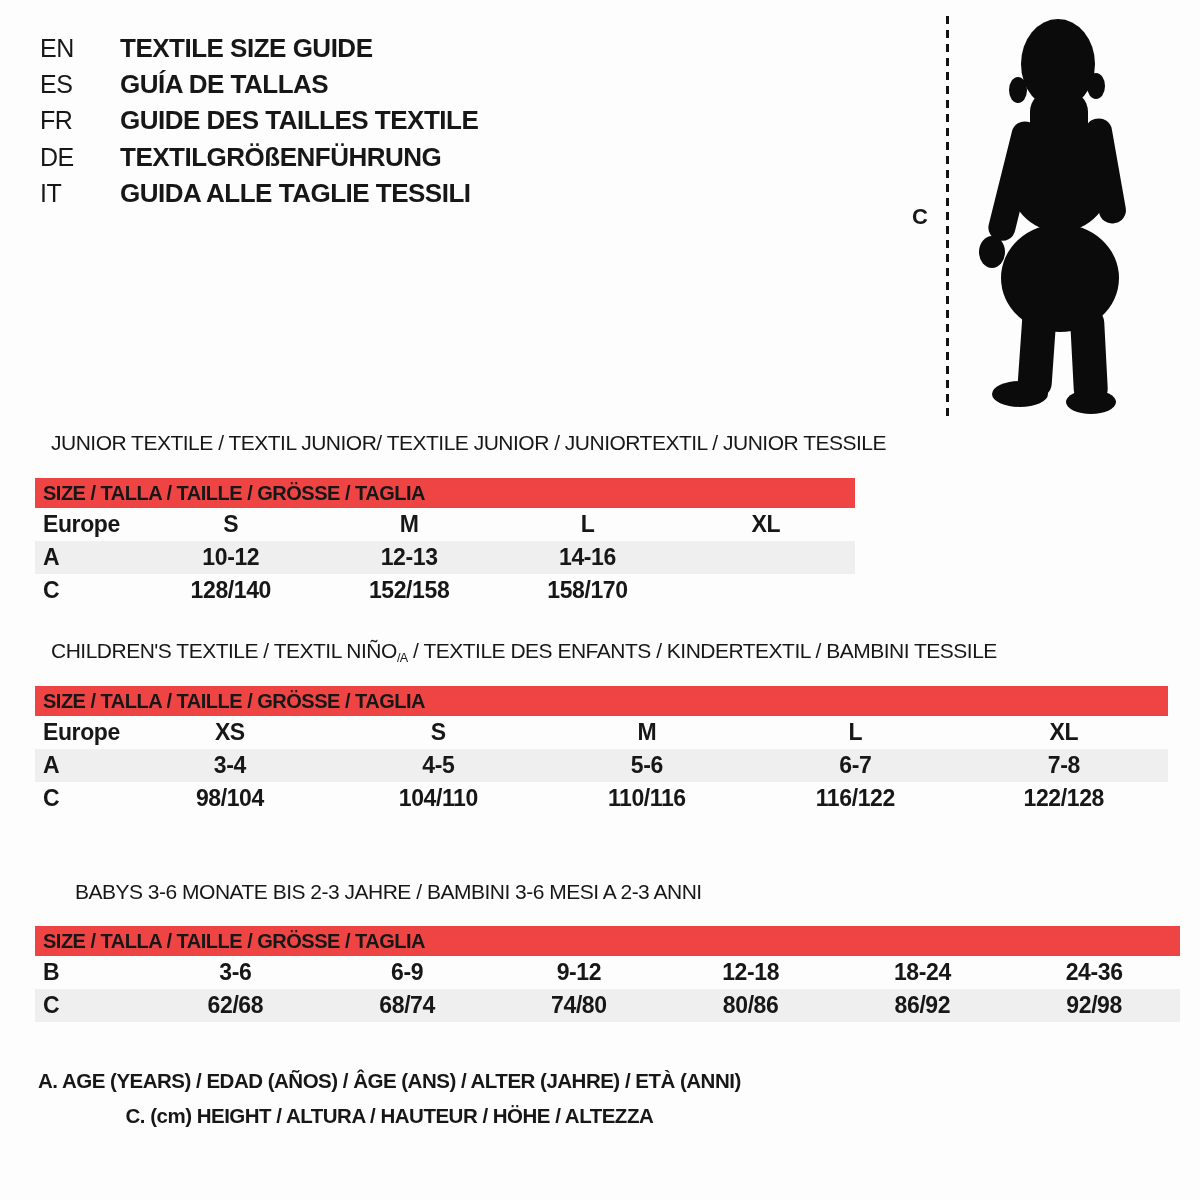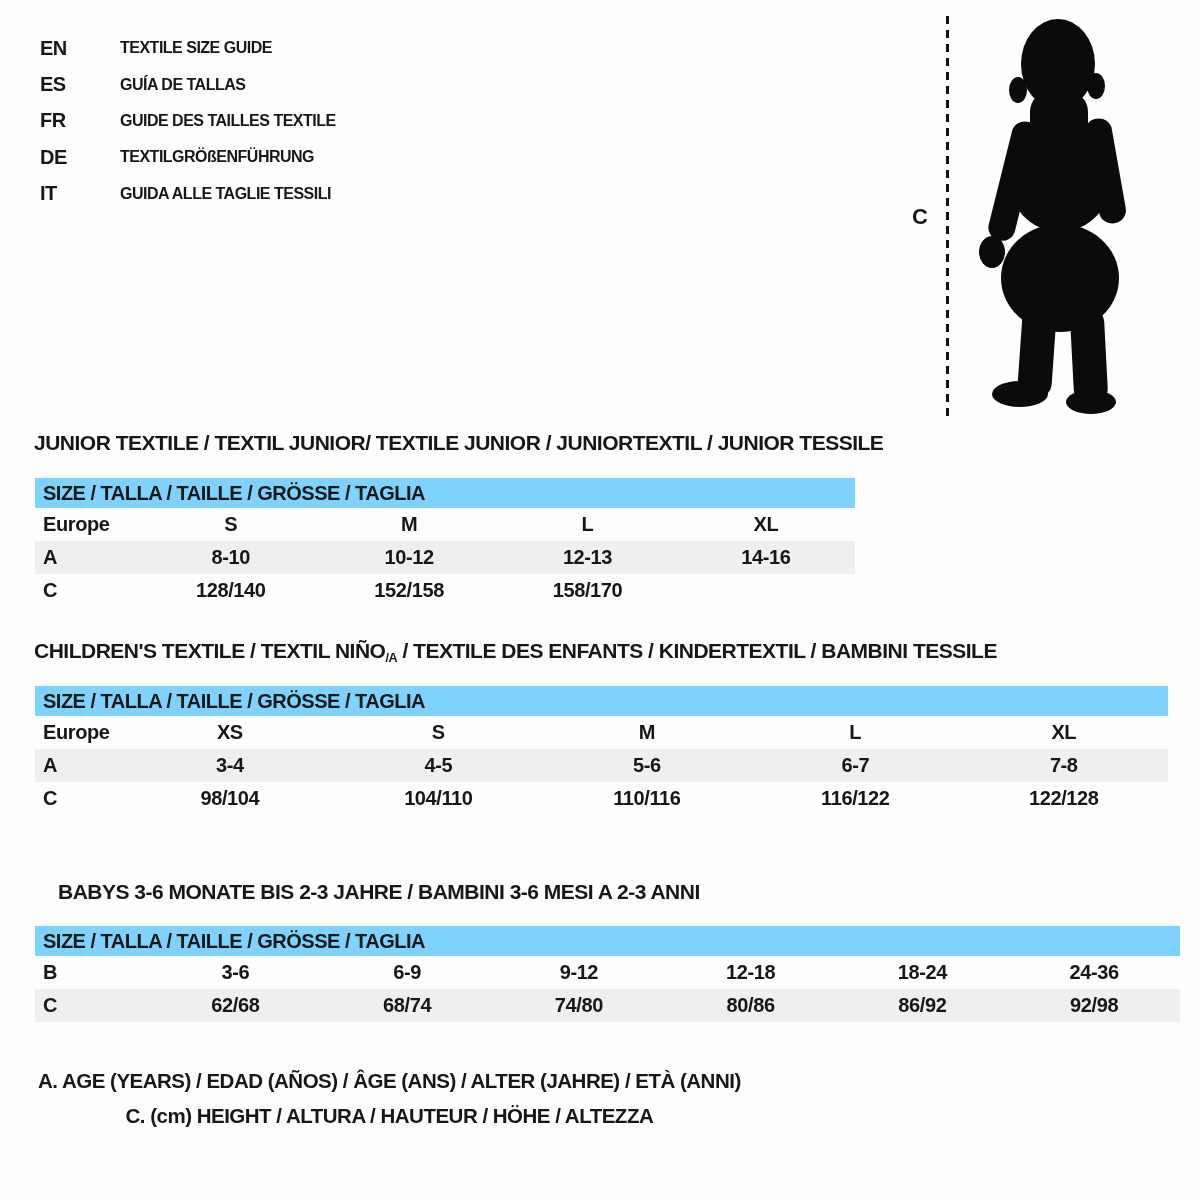--- a/index.html
+++ b/index.html
@@ -9,56 +9,56 @@
     font-family:"Liberation Sans","DejaVu Sans",sans-serif;
     color:#171717;
     position:relative;
     overflow:hidden;
   }
   .canvas{position:absolute;inset:0;}
 
   
   .lang-list{position:absolute;left:40px;top:30px;}
   .lang-row{display:flex;height:36.4px;align-items:center;}
-  .lang-code{width:80px;font-size:20px;font-weight:700;letter-spacing:-0.5px;}
-  .lang-title{font-size:16px;font-weight:700;letter-spacing:-0.5px;}
+  .lang-code{width:80px;font-size:25px;font-weight:400;letter-spacing:-0.5px;}
+  .lang-title{font-size:26px;font-weight:700;letter-spacing:-0.5px;}
 
   
   .measure-line{
     position:absolute;left:946px;top:16px;width:3px;height:402px;
     background:repeating-linear-gradient(to bottom,#121212 0 8px,transparent 8px 14px);
   }
   .measure-label{
     position:absolute;left:912px;top:204px;
     font-size:22px;font-weight:700;
   }
   .toddler{position:absolute;left:960px;top:12px;}
 
   
   .section-title{
-    position:absolute;left:34px;
-    font-size:21px;font-weight:700;letter-spacing:-0.5px;white-space:nowrap;
+    position:absolute;left:51px;
+    font-size:21px;font-weight:400;letter-spacing:-0.5px;white-space:nowrap;
   }
   .title-junior{top:431px;}
   .title-children{top:639px;}
   .title-babies1{top:844px;}
   .title-babies2{top:880px;margin-left:24px;}
   .sub{font-size:0.6em;vertical-align:-0.28em;}
 
   
   .table{position:absolute;left:35px;}
   .tbl-junior{top:478px;width:820px;}
   .tbl-children{top:686px;width:1133px;}
   .tbl-babies{top:926px;width:1145px;}
   .size-bar{
-    height:30px;line-height:30px;background:#7dd3fc;
+    height:30px;line-height:30px;background:#ef4444;
     font-size:20px;font-weight:700;letter-spacing:-0.5px;
     padding-left:8px;box-sizing:border-box;
   }
-  .trow{display:grid;height:33px;line-height:33px;font-size:20px;font-weight:600;letter-spacing:-0.4px;}
+  .trow{display:grid;height:33px;line-height:33px;font-size:23px;font-weight:600;letter-spacing:-0.4px;}
   .cols5{grid-template-columns:13% repeat(4,1fr);}
   .cols6{grid-template-columns:8% repeat(5,1fr);}
   .cols7{grid-template-columns:10% repeat(6,1fr);}
   .trow span{text-align:center;}
   .trow .c0{text-align:left;padding-left:8px;}
   .alt{background:#efefef;}
 
   
   .legend{position:absolute;left:38px;top:1068px;}
   .legend-line{
@@ -119,21 +119,20 @@
     <div class="size-bar">SIZE / TALLA / TAILLE / GRÖSSE / TAGLIA</div>
     <div class="trow cols5">
       <span class="c0">Europe</span>
       <span>S</span>
       <span>M</span>
       <span>L</span>
       <span>XL</span>
     </div>
     <div class="trow cols5 alt">
       <span class="c0">A</span>
-      <span>8-10</span>
       <span>10-12</span>
       <span>12-13</span>
       <span>14-16</span>
     </div>
     <div class="trow cols5">
       <span class="c0">C</span>
       <span>128/140</span>
       <span>152/158</span>
       <span>158/170</span>
     </div>

